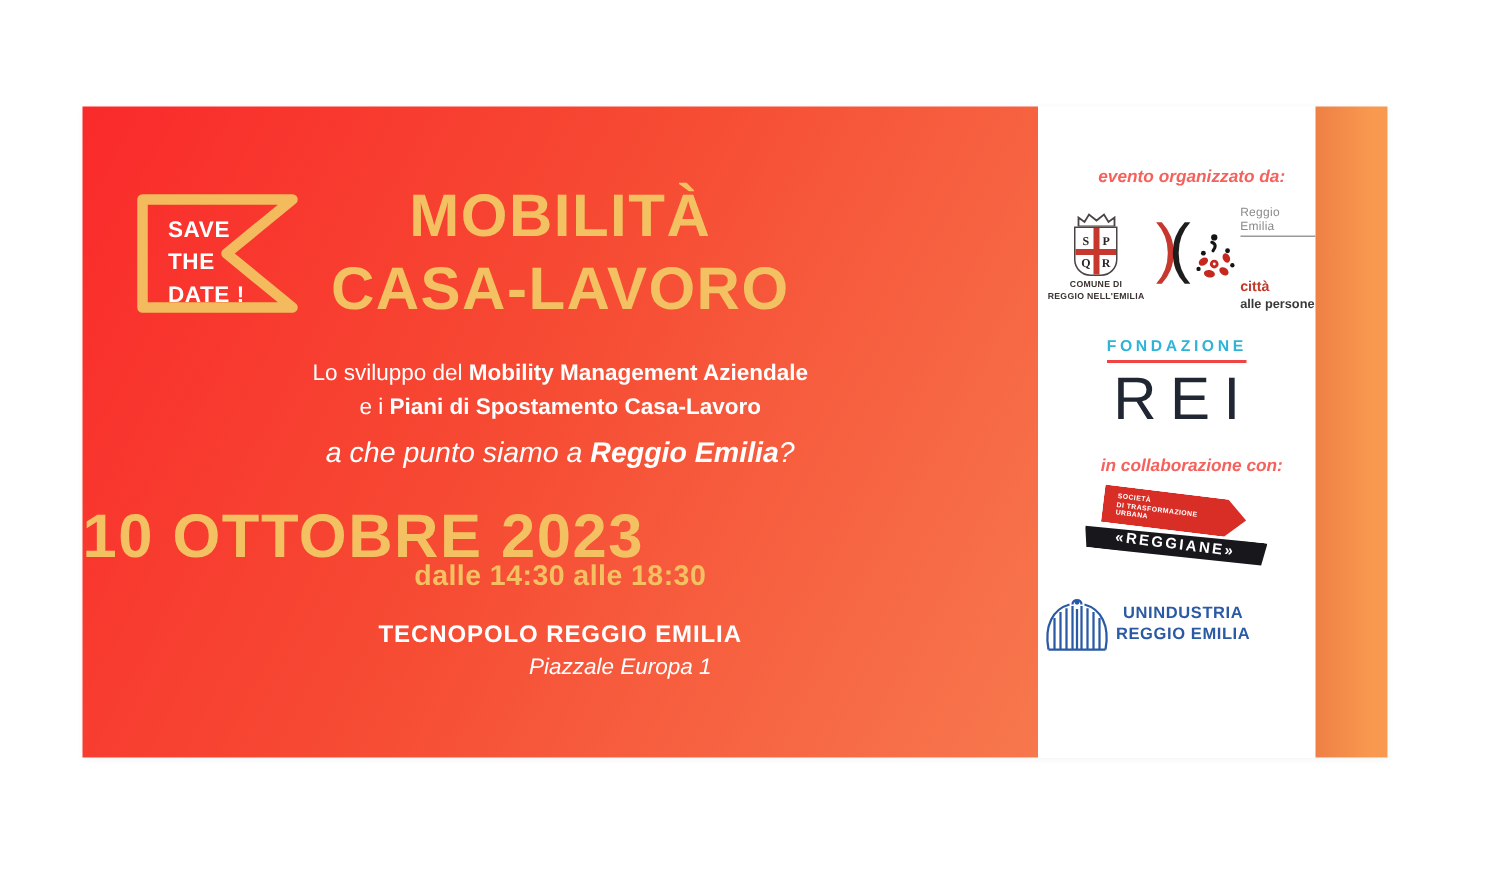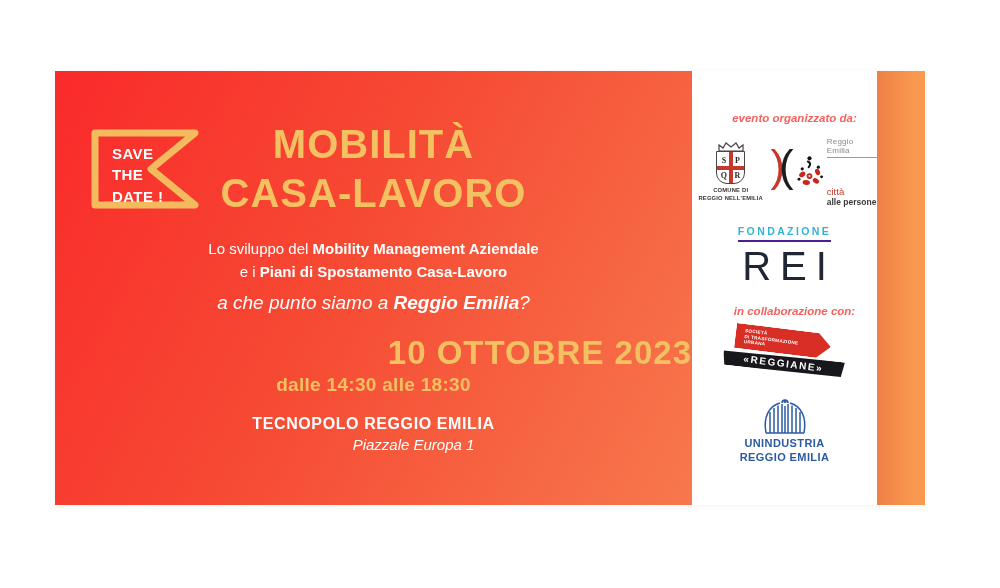--- a/index.html
+++ b/index.html
@@ -18,22 +18,22 @@
     font-size:15px;line-height:1.42;letter-spacing:.4px;white-space:pre-line;}
 
   .title{position:absolute;left:0;top:49px;width:100%;text-align:center;color:#f3c161;
     font-size:40px;font-weight:800;letter-spacing:1px;line-height:1.22;white-space:pre-line;}
 
   .subtitle{position:absolute;left:0;top:167px;width:100%;text-align:center;color:#ffffff;
     font-size:15px;line-height:1.5;}
   .subtitle b{font-weight:700;}
   .sub-italic{margin-top:6px;font-style:italic;font-size:19px;}
 
-  .date{position:absolute;left:0;top:263px;width:100%;text-align:right;color:#f3c161;
-    font-size:33px;font-weight:800;letter-spacing:1px;}
+  .date{position:absolute;left:0;top:263px;width:100%;text-align:left;color:#f3c161;
+    font-size:41px;font-weight:800;letter-spacing:1px;}
   .time{position:absolute;left:0;top:303px;width:100%;text-align:center;color:#f3c161;
     font-size:19px;font-weight:700;letter-spacing:.3px;}
   .venue{position:absolute;left:0;top:344px;width:100%;text-align:center;color:#ffffff;
     font-size:16px;font-weight:700;letter-spacing:.6px;}
   .address{position:absolute;left:0;top:365px;width:100%;text-align:center;color:#ffffff;
     font-size:15px;font-style:italic;padding-left:40px;}
 
   
   .sidebar{position:absolute;left:637px;top:0;width:185px;height:434px;background:#ffffff;}
   .side-label{position:absolute;width:100%;text-align:center;color:#f5625d;
@@ -61,46 +61,46 @@
   .divider{display:flex;align-items:center;height:64px;transform:translateY(-6px);}
   .divider span{font-size:44px;font-weight:400;line-height:1;}
   .div-left{color:#c6372d;margin-right:-3px;}
   .div-right{color:#1d1d1d;margin-left:-3px;}
 
   
   .citta{display:flex;align-items:center;gap:3px;}
   .citta-text{display:flex;flex-direction:column;align-items:flex-start;}
   .citta-l1{font-size:8px;color:#8a8a8a;border-bottom:1px solid #9a9a9a;padding-bottom:1.5px;
     margin-bottom:1.5px;letter-spacing:.2px;}
-  .citta-l2{font-size:9.5px;font-weight:400;color:#c0392b;line-height:1.15;margin-top:28px;}
+  .citta-l2{font-size:9.5px;font-weight:700;color:#c0392b;line-height:1.15;margin-top:28px;}
   .citta-l3{font-size:8.5px;font-weight:700;color:#3a3a3a;line-height:1.15;}
 
   
   .rei{position:absolute;top:150px;left:0;width:100%;text-align:center;}
   .rei-top{display:inline-block;color:#2fb4d8;font-size:10.5px;font-weight:700;
-    letter-spacing:2.4px;padding-bottom:3px;border-bottom:2px solid #4c1d95;}
+    letter-spacing:2.4px;padding-bottom:3px;border-bottom:2px solid #ef4444;}
   .rei-main{margin-top:2px;color:#202733;font-size:40px;font-weight:400;
     letter-spacing:9px;line-height:1.1;text-indent:9px;}
 
   
   .reggiane{position:absolute;top:258px;left:0;width:100%;display:flex;flex-direction:column;
     align-items:center;}
   .reggiane-inner{transform:rotate(7deg);display:flex;flex-direction:column;align-items:flex-start;width:122px;}
   .reggiane-red{margin-left:10px;width:96px;height:25px;background:#d92e26;
     clip-path:polygon(0 0,86% 0,100% 50%,86% 100%,0 100%);
     display:flex;flex-direction:column;justify-content:center;padding-left:9px;box-sizing:border-box;}
   .reggiane-red div{color:#fff;font-size:4.6px;font-weight:700;letter-spacing:.3px;
     line-height:1.3;text-transform:uppercase;white-space:pre-line;}
   .reggiane-black{margin-top:1px;width:122px;height:17px;background:#17171c;
     clip-path:polygon(0 18%,100% 0,98% 88%,2% 100%);
     display:flex;align-items:center;justify-content:center;}
   .reggiane-black span{color:#fff;font-size:10px;font-weight:700;letter-spacing:1.6px;}
 
   
-  .unindustria{position:absolute;top:326px;left:0;width:100%;display:flex;flex-direction:column;
+  .unindustria{position:absolute;top:326px;left:0;width:100%;display:flex;flex-direction:row;
     align-items:center;}
   .unindustria-caption{margin-top:2px;color:#2b5aa5;font-size:11px;font-weight:700;
     letter-spacing:.4px;line-height:1.25;text-align:center;white-space:pre-line;}
 
   
   .strip{position:absolute;left:822px;top:0;width:48px;height:434px;
     background:linear-gradient(90deg,#ee8045 0%,#f9994f 80%);}
 </style>
 </head>
 <body>

